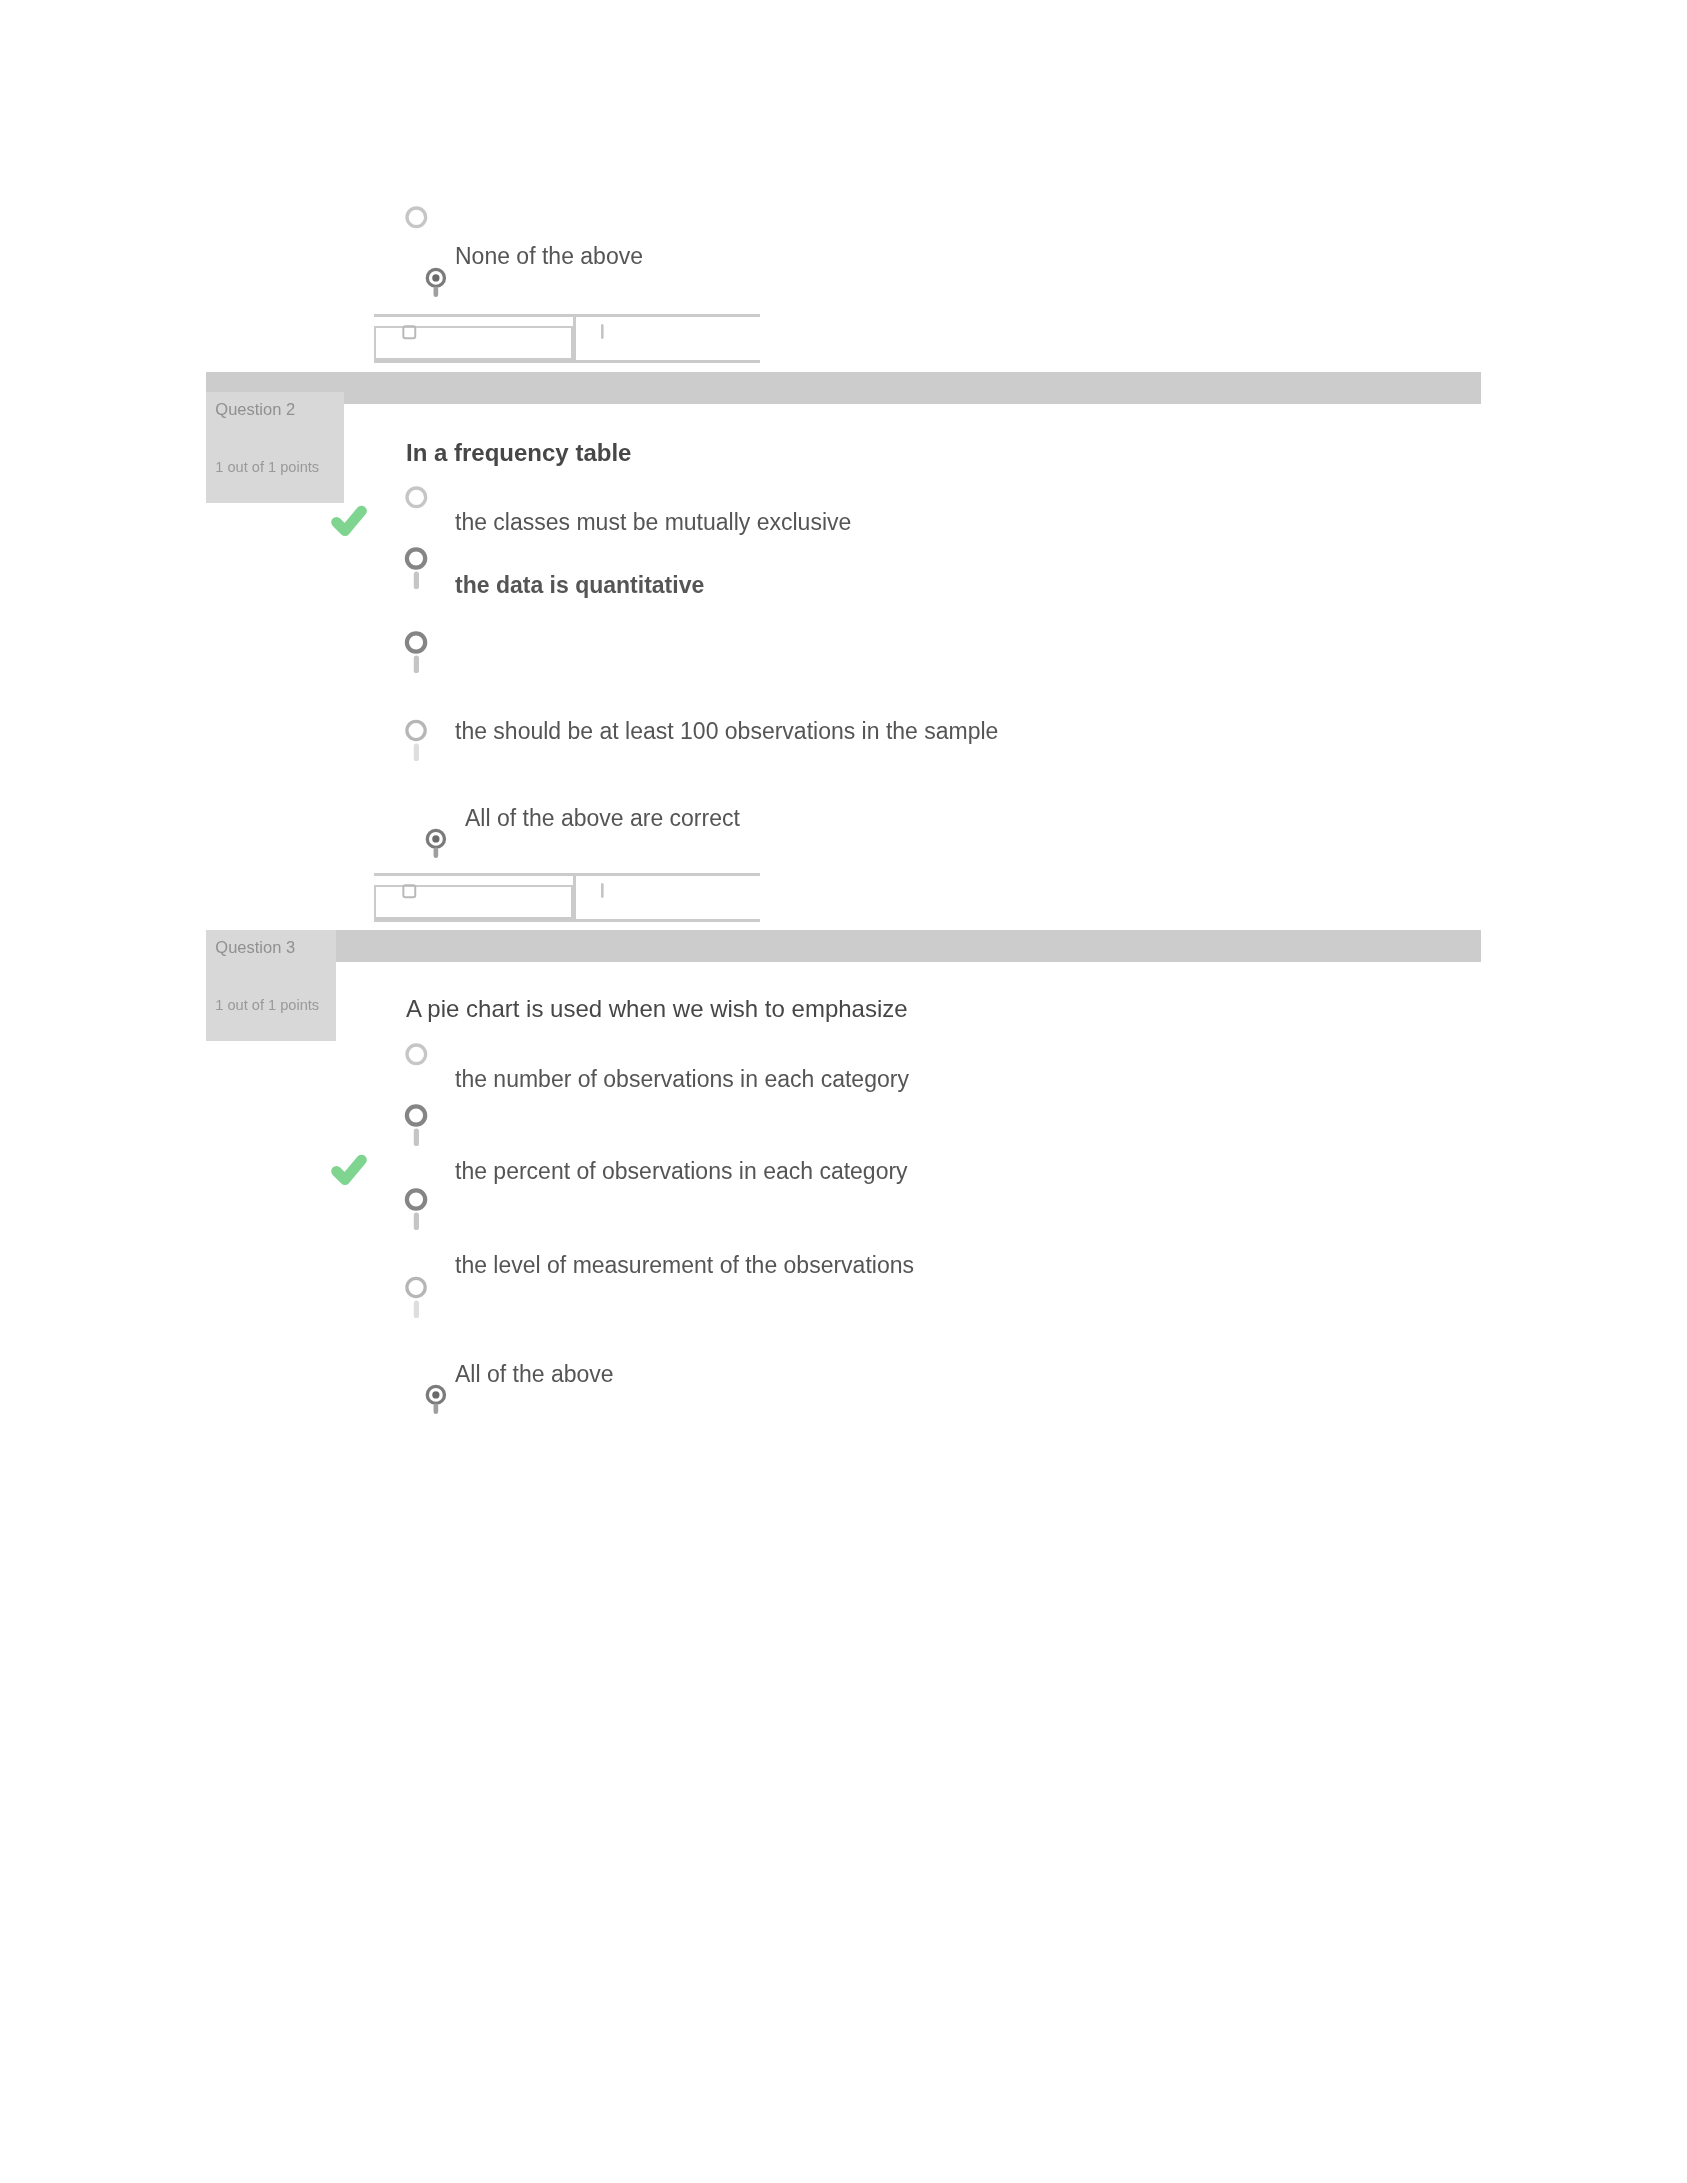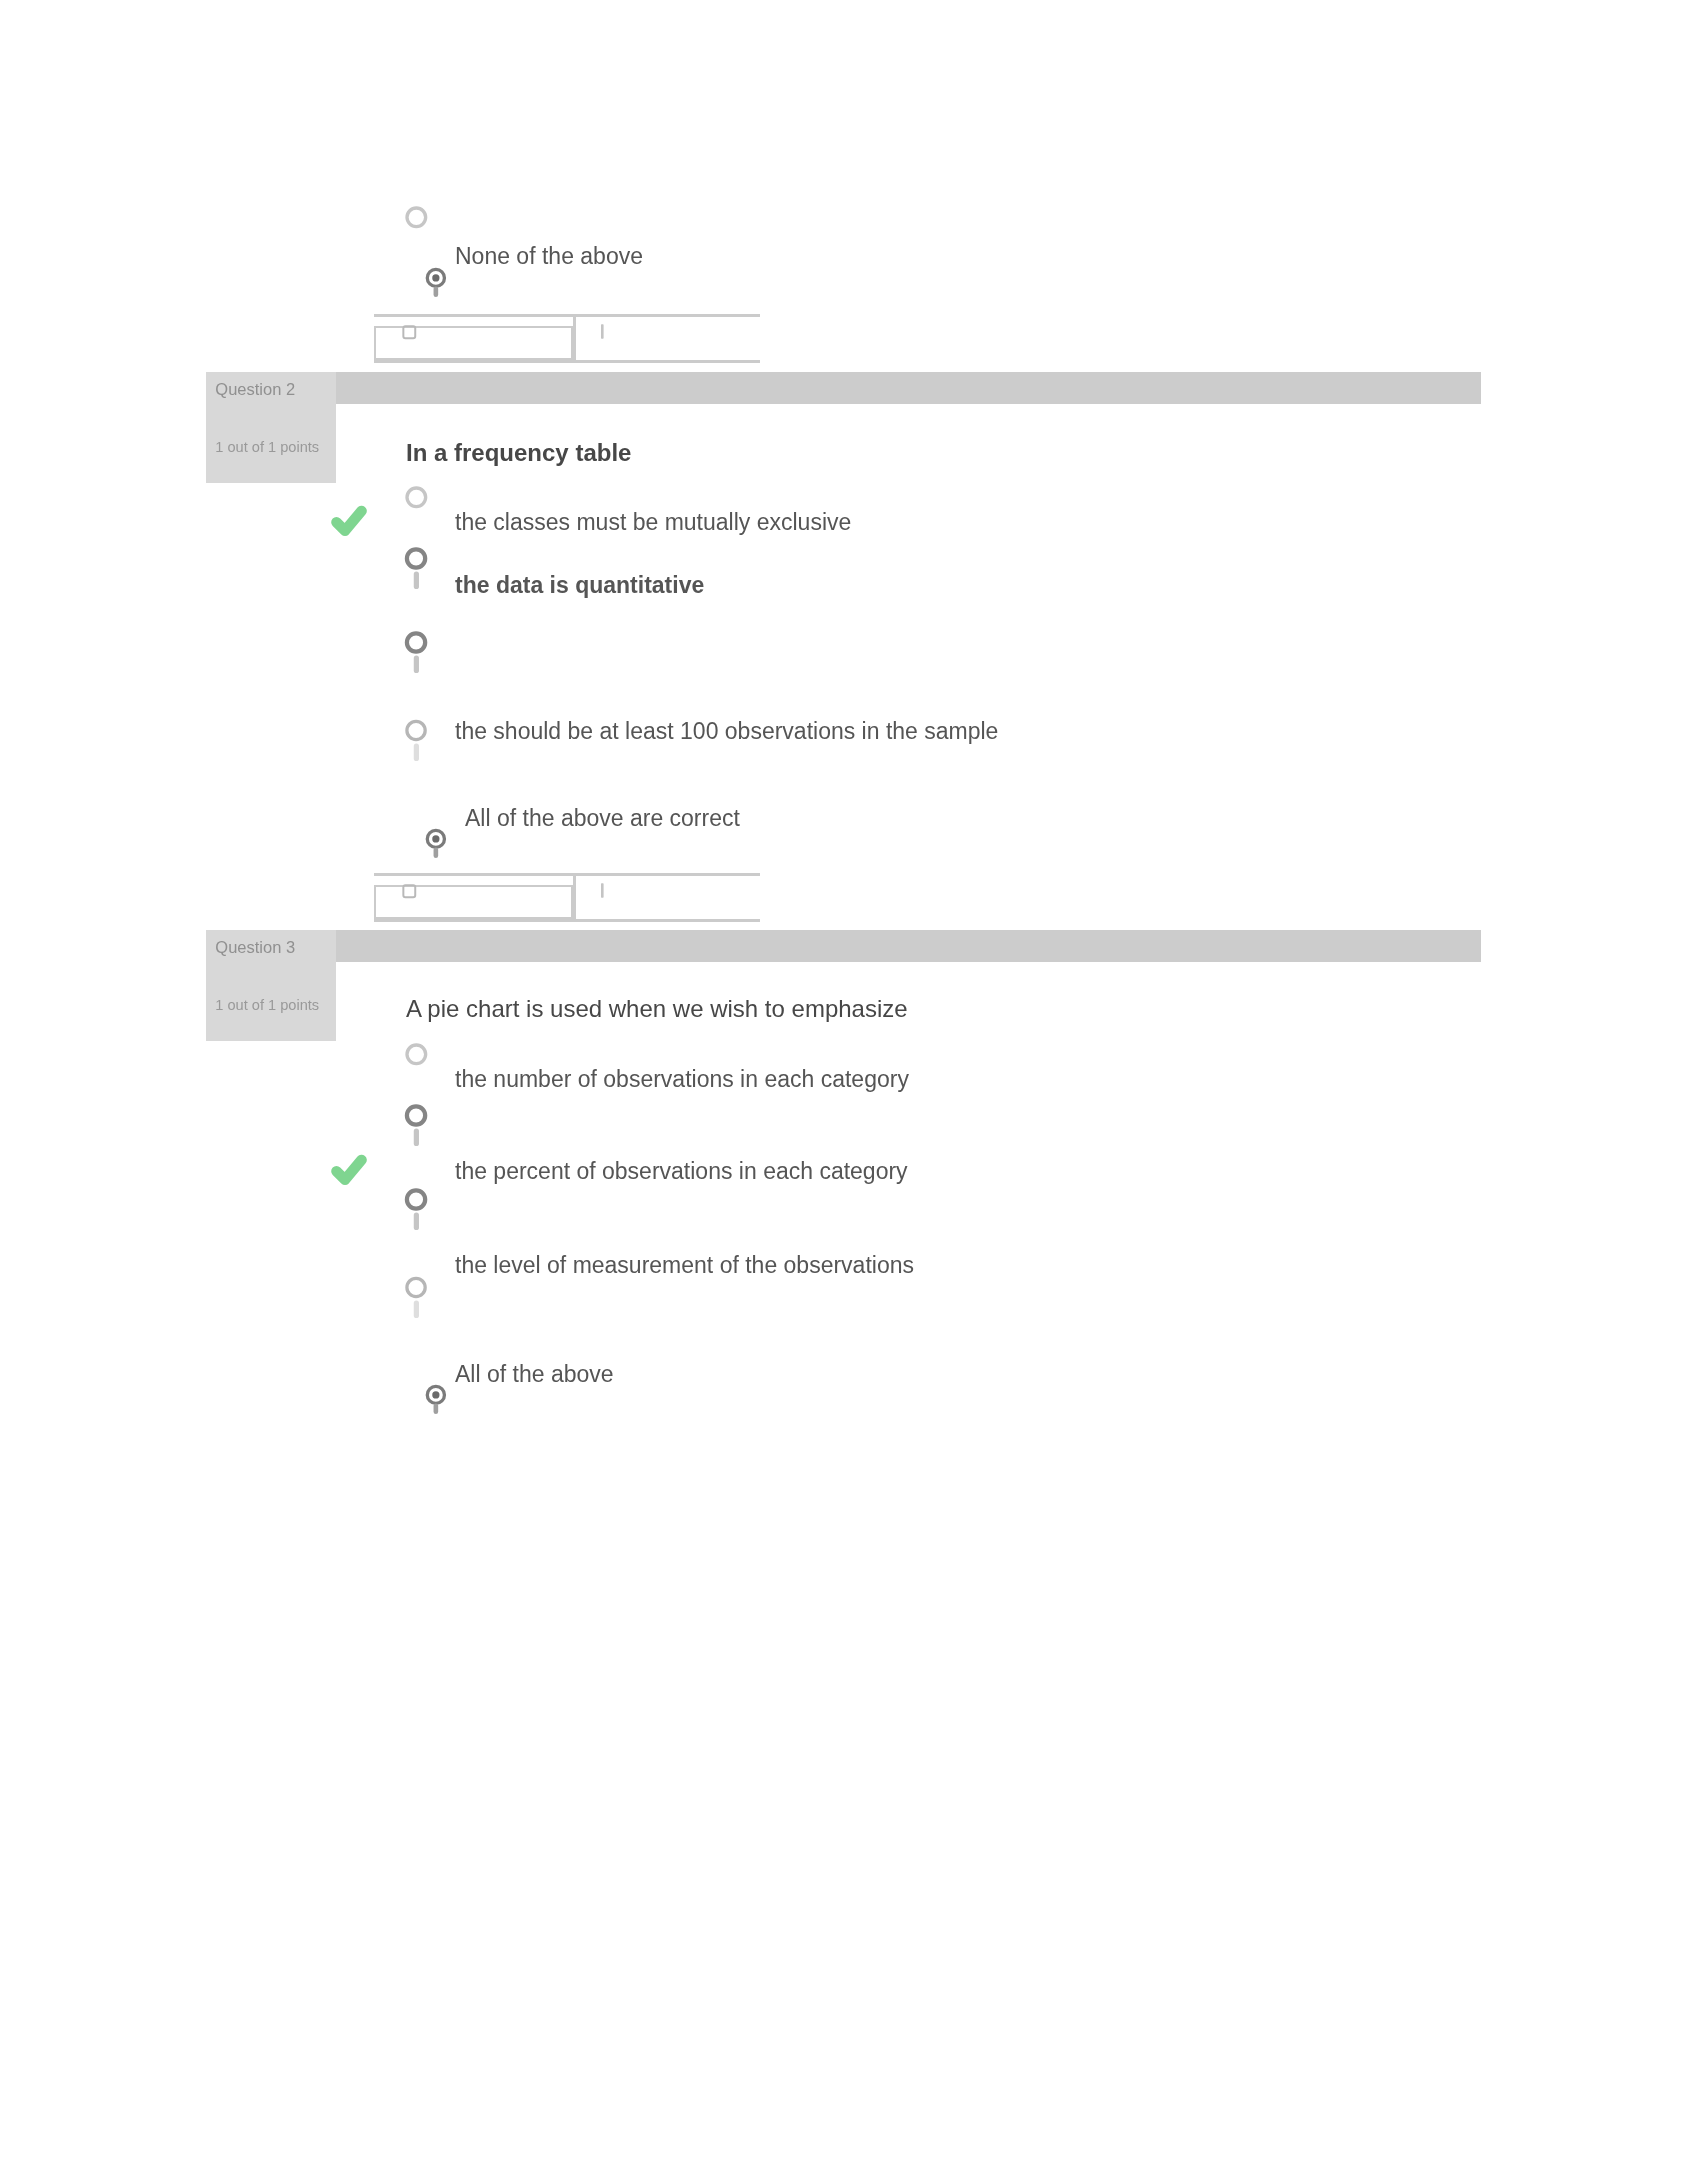--- a/index.html
+++ b/index.html
@@ -51,21 +51,21 @@
   <div class="mark" style="left:28.4px;top:9.3px;"><svg width="14.6" height="18.5" viewBox="0 0 22 28">
           <rect x="2" y="5" width="18" height="18" rx="3" fill="none" stroke="#b9b9b9" stroke-width="3"></rect>
         </svg></div>
   <div class="mark" style="left:225px;top:9.3px;"><svg width="6.6" height="17" viewBox="0 0 10 26">
           <rect x="3" y="2" width="4" height="22" rx="1" fill="#c4c4c4"></rect>
         </svg></div>
   <span class="lbl" style="left:28.4px;top:9.3px;">Answer</span>
   <span class="lbl" style="left:225px;top:9.3px;">Selected Answer</span>
     </div>
   <div class="qbanner" style="top:372px;"></div>
-  <div class="qbox" style="top:372px;height:111px;">
+  <div class="qbox" style="top:392px;height:111px;padding-left:8px;">
   <div class="qbox-num">Question 2</div>
   <div class="qbox-pts" style="top:67px;">1 out of 1 points</div>
     </div>
   <div class="qprompt" style="left:406px;top:439px;font-weight:bold;">In a frequency table</div>
   <div class="radio" style="left:403px;top:484px;"><svg width="28" height="28" viewBox="0 0 42 42">
         <circle cx="20" cy="20" r="14" fill="#ffffff" stroke="#c6c6c6" stroke-width="5"></circle>
       </svg></div>
   <div class="optlabel" style="left:455px;top:509px;">the classes must be mutually exclusive</div>
   <div class="tick" style="left:331px;top:505px;"><svg width="36" height="33" viewBox="0 0 54 50">
         <path d="M8 26 L21 39 L46 9" fill="none" stroke="#7fd590" stroke-width="16" stroke-linecap="round" stroke-linejoin="round"></path>

